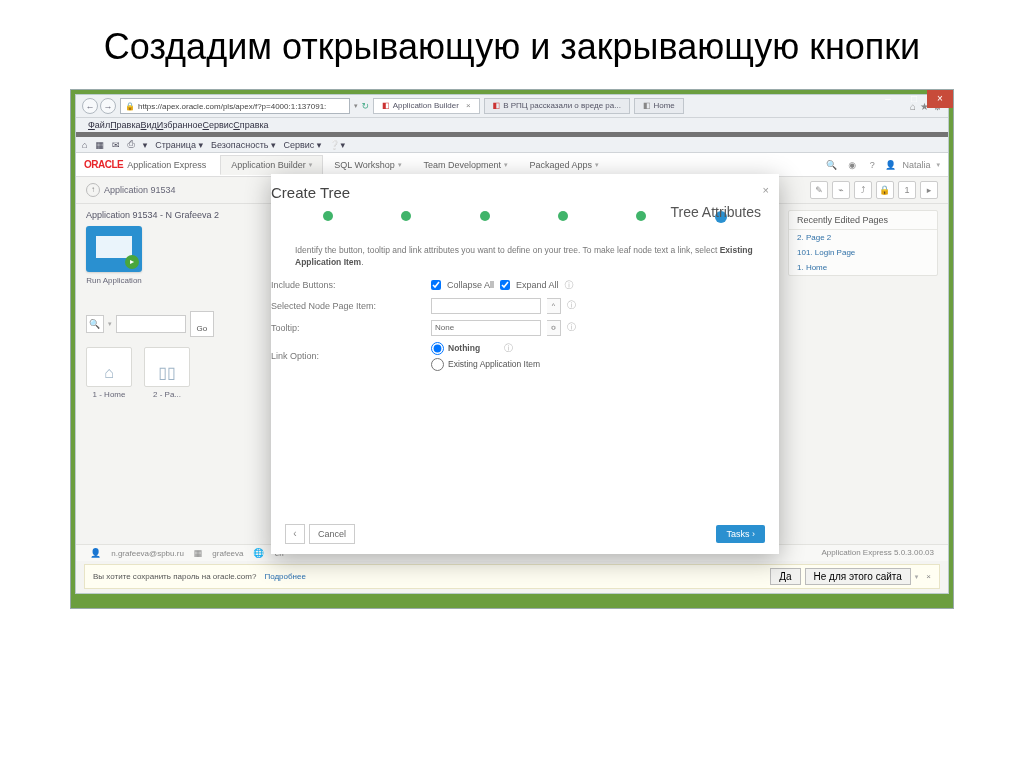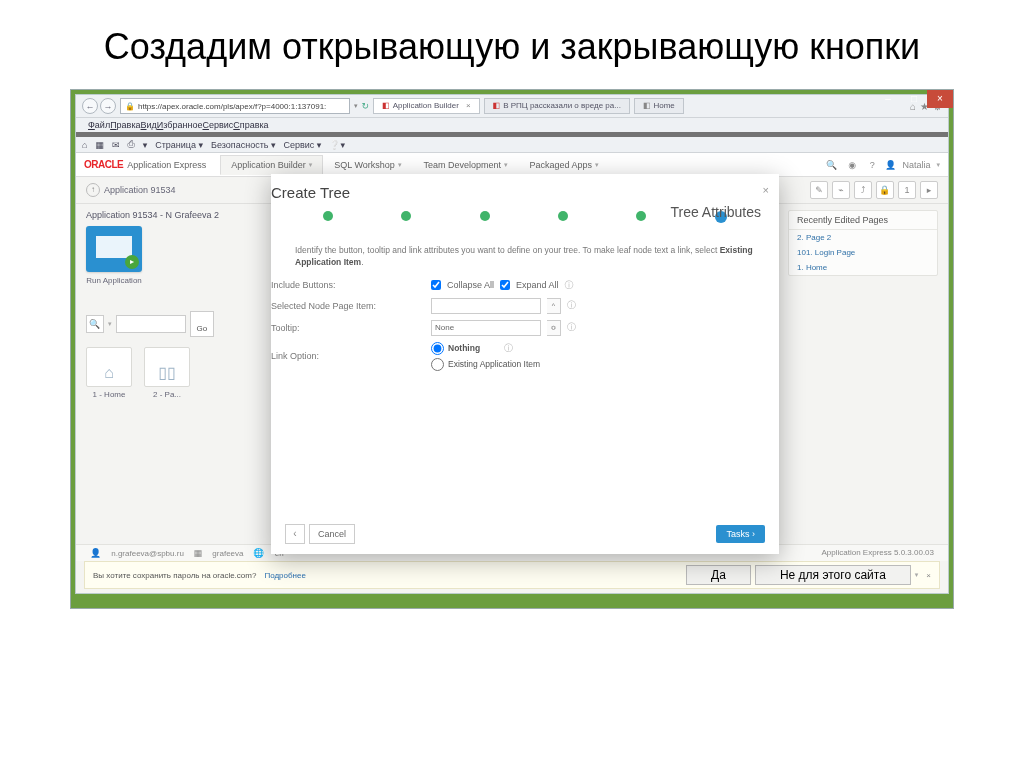--- a/index.html
+++ b/index.html
@@ -98,21 +98,21 @@
 
 .modal-footer { position: absolute; bottom: 10px; left: 14px; right: 14px; display: flex; justify-content: space-between; align-items: center; }
 .btn-back { width: 20px; height: 20px; border: 1px solid #ccc; background: #fff; color: #888; font-size: 10px; text-align: center; line-height: 18px; }
 .btn-cancel { height: 20px; border: 1px solid #ccc; background: #fff; font-size: 9px; padding: 0 8px; color: #666; margin-left: 4px; }
 .btn-next { background: #2a90d0; color: #fff; border: none; font-size: 9px; padding: 4px 10px; border-radius: 2px; }
 
 .save-bar { position: absolute; bottom: 4px; left: 8px; right: 8px; background: #fffef2; border: 1px solid #e8e4c6; display: flex; align-items: center; justify-content: space-between; padding: 3px 8px; font-size: 8px; color: #555; }
 .save-left { display: flex; align-items: center; gap: 8px; }
 .save-link { color: #2a6fb0; }
 .save-btns { display: flex; gap: 4px; align-items: center; }
-.save-btn { border: 1px solid #bbb; background: #f2f2f0; padding: 2px 24px; font-size: 12px; }
+.save-btn { border: 1px solid #bbb; background: #f2f2f0; padding: 2px 8px; font-size: 10px; }
 .save-x { color: #888; margin-left: 4px; }
 </style>
 </head>
 <body>
 
 <h1 class="slide-title">Создадим открывающую и закрывающую кнопки</h1>
 
 <div class="browser-window">
   <div class="window-controls">
     <div class="win-btn">–</div>

